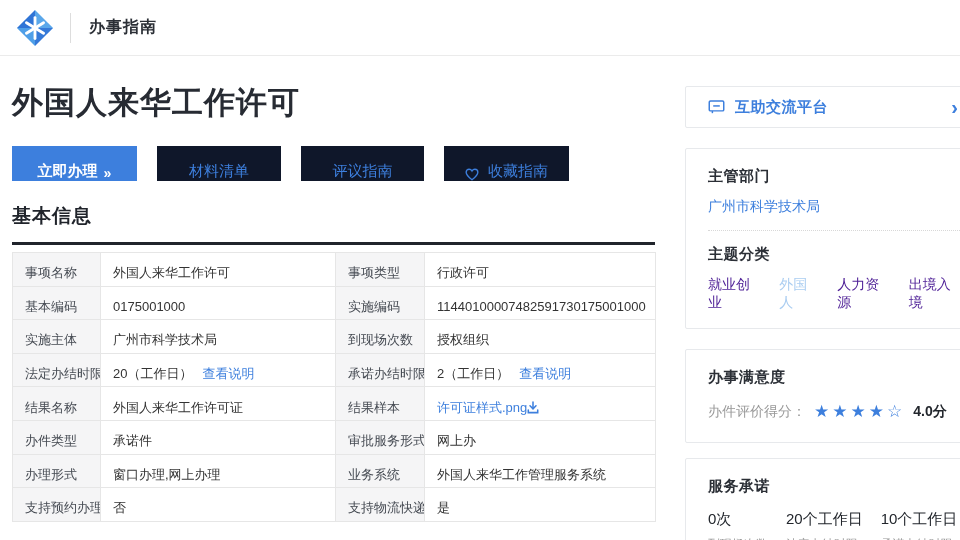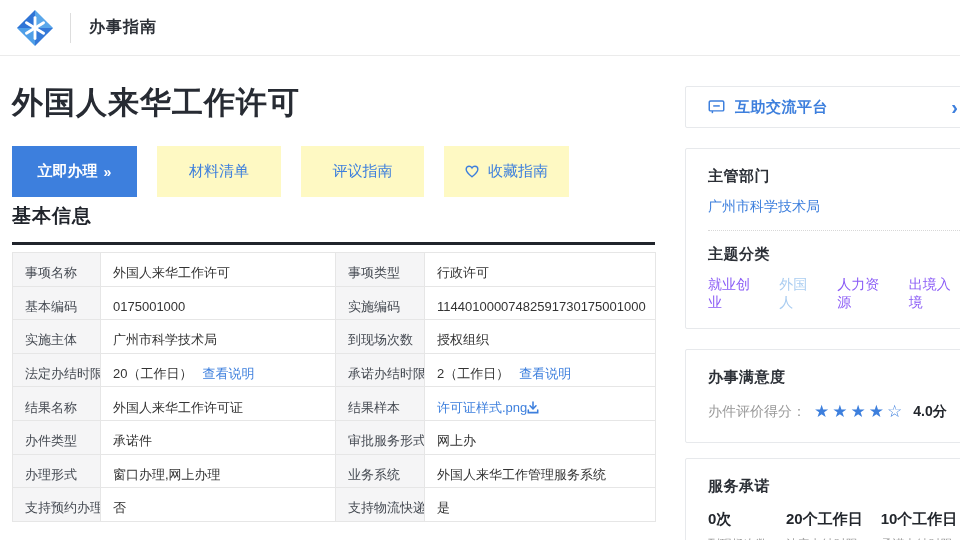--- a/index.html
+++ b/index.html
@@ -14,25 +14,25 @@
   .brand { margin-left:9px; display:flex; flex-direction:column; justify-content:center; }
   .brand .tagline { font-size:10.5px; color:#555; letter-spacing:1.5px; }
   .brand .site { font-size:20px; font-weight:700; color:#22262c; letter-spacing:1px; margin-top:1px; }
   .hdr .vdiv { width:1px; height:30px; background:#ddd; margin:0 18px 0 16px; }
   .hdr .section { font-size:16px; font-weight:700; color:#2b2f36; letter-spacing:1px; }
 
   
   .page-title { position:absolute; left:12px; top:82px; font-size:31px; font-weight:600;
     color:#272b33; letter-spacing:1px; }
   .actions { position:absolute; left:12px; top:146px; display:flex; gap:20px; }
-  .btn { height:51px; display:flex; align-items:center; justify-content:center;
+  .btn { height:35px; display:flex; align-items:flex-end; justify-content:center;
     font-size:15px; border:none; cursor:pointer; }
   .btn-primary { width:125px; background:#3d7fdd; color:#fff; font-weight:700; }
   .btn-primary .arr { margin-left:6px; font-size:14px; }
-  .btn-light { background:#fef9c3; color:#3d7fdd; font-weight:500; }
+  .btn-light { background:#0f172a; color:#3d7fdd; font-weight:500; }
   .btn-materials { width:124px; } .btn-review { width:123px; } .btn-fav { width:125px; }
   .btn-fav svg { margin-right:9px; }
 
   .sec-title { position:absolute; left:12px; top:203px; width:643px; font-size:19px;
     color:#20242b; padding-bottom:13px; border-bottom:3px solid #20242b; letter-spacing:1px; }
 
   
   .info-table { position:absolute; left:12px; top:252px; width:643px;
     border-collapse:collapse; table-layout:fixed; }
   .info-table td { border:1px solid #e6e6e6; height:33.6px; font-size:13px;
@@ -46,30 +46,30 @@
   .sidebar { position:absolute; left:685px; top:86px; width:300px; }
   .card { background:#fff; border:1px solid #e7e9ec; border-radius:2px; }
   .card-help { height:42px; display:flex; align-items:center; padding:0 26px 0 22px; margin-bottom:20px; }
   .card-help .label { margin-left:10px; font-size:15px; font-weight:700; color:#3d7fdd; letter-spacing:0.5px; }
   .card-help .chev { margin-left:auto; color:#3d7fdd; font-size:20px; line-height:1; font-weight:700; }
   .card-dept { padding:18px 22px 16px; margin-bottom:20px; }
   .side-h { font-size:15px; font-weight:700; color:#2b2f36; letter-spacing:0.5px; }
   .dept-link { display:block; margin-top:12px; font-size:14px; color:#3d7fdd; font-weight:500; }
   .dotted { border:none; border-top:1px dotted #d8d8d8; margin:14px 0; }
   .topics { margin-top:12px; display:flex; gap:18px; font-size:14px; }
-  .topics a { color:#8b5cf6; font-weight:500; }
+  .topics a { color:#4c1d95; font-weight:500; }
   .topics a.muted { color:#aacdf1; }
   .card-sat { padding:18px 22px 20px; margin-bottom:15px; }
   .sat-row { margin-top:14px; display:flex; align-items:center; }
   .sat-row .cap { font-size:14px; color:#999; }
   .stars { margin-left:8px; font-size:17px; color:#3d7fdd; letter-spacing:3px; }
   .score { margin-left:8px; font-size:14px; font-weight:700; color:#22262c; }
   .card-promise { padding:18px 22px; height:200px; }
   .stats { margin-top:14px; display:flex; gap:18px; }
-  .stat .v { font-size:15px; font-weight:700; color:#22262c; }
+  .stat .v { font-size:15px; font-weight:400; color:#22262c; }
   .stat .l { margin-top:7px; font-size:12px; color:#999; }
 </style>
 </head>
 <body>
 
 <div class="hdr">
   <svg class="logo" viewBox="0 0 40 40">
     <polygon points="20,1 39,20 20,20" fill="#5aa7ea"></polygon>
     <polygon points="39,20 20,39 20,20" fill="#3579d8"></polygon>
     <polygon points="20,39 1,20 20,20" fill="#4f9fe8"></polygon>

